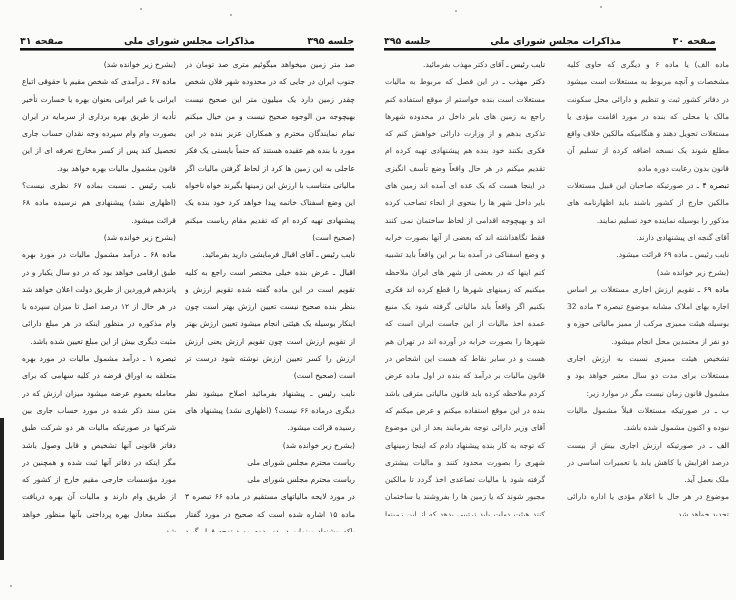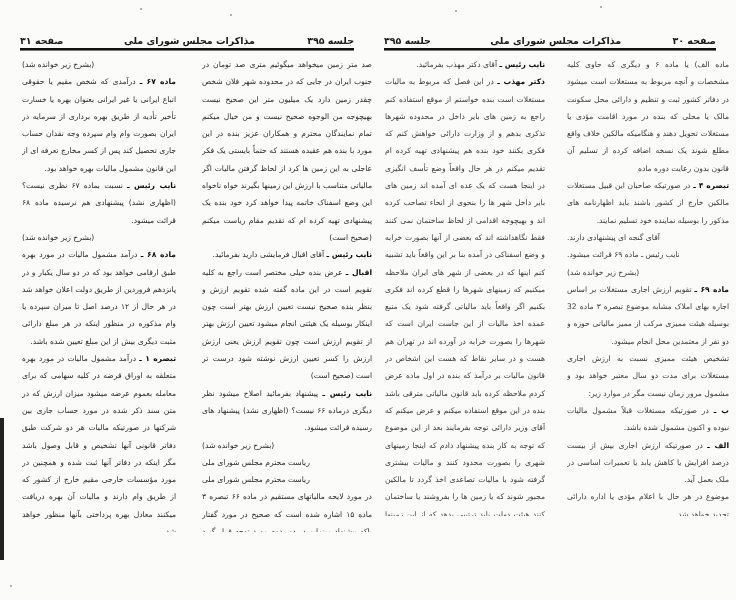--- a/index.html
+++ b/index.html
@@ -24,33 +24,33 @@
     position:absolute; top:48px; height:2px; background:#111;
     box-shadow:0 1px 0 #777;
   }
   #page-left .rule { left:20px; width:334px; }
   #page-right .rule { left:12px; width:332px; }
   .col {
     position:absolute; top:56px; direction:rtl; text-align:justify;
     font-size:7.6px; line-height:17.3px; color:#2a2a2a;
   }
   .col p { margin:0; }
-  .col .center { text-align:left; }
+  .col .center { text-align:right; }
   
-  #lp-col-right { left:202px; width:170px; }
+  #lp-col-right { left:185px; width:170px; }
   #lp-col-left  { left:22px;  width:154px; }
   
   #rp-col-right { left:195px; width:162px; }
   #rp-col-left  { left:13px;  width:160px; color:#444; }
   #page-right .col { color:#3a3a3a; }
   .spine {
     position:absolute; left:0; top:418px; width:4px; height:142px; background:#222;
   }
   .speck { position:absolute; width:2px; height:2px; background:#999; border-radius:1px; }
-  .label { font-weight:bold; color:#0f0f0f; }
+  .label { font-weight:normal; color:#0f0f0f; }
 </style>
 </head>
 <body>
 
 <div class="spine"></div>
 
 <div class="page" id="page-left">
   <div class="header">
     <span>جلسه ۳۹۵</span>
     <span class="h-title">مذاکرات مجلس شورای ملی</span>
@@ -86,21 +86,21 @@
   </div>
   <div class="rule"></div>
 
   <div class="col" id="rp-col-right" style="max-height: 460px; overflow: hidden;">
       <p>ماده الف) یا ماده ۶ و دیگری که حاوی کلیه مشخصات و آنچه مربوط به مستغلات است میشود در دفاتر کشور ثبت و تنظیم و دارائی محل سکونت مالک یا محلی که بنده در مورد اقامت مؤدی یا مستغلات تحویل دهند و هنگامیکه مالکین خلاف واقع مطلع شوند یک نسخه اضافه کرده از تسلیم آن قانون بدون رعایت دوره ماده</p>
       <p><span class="label">تبصره ۴ ـ</span> <span>در صورتیکه صاحبان این قبیل مستغلات مالکین خارج از کشور باشند باید اظهارنامه های مذکور را بوسیله نماینده خود تسلیم نمایند.</span></p>
       <p class="center">آقای گنجه ای پیشنهادی دارند.</p>
       <p class="center">نایب رئیس ـ ماده ۶۹ قرائت میشود.</p>
       <p class="center">(بشرح زیر خوانده شد)</p>
       <p><span class="label">ماده ۶۹ ـ</span> <span>تقویم ارزش اجاری مستغلات بر اساس اجاره بهای املاک مشابه موضوع تبصره ۳ ماده 32 بوسیله هیئت ممیزی مرکب از ممیز مالیاتی حوزه و دو نفر از معتمدین محل انجام میشود.</span></p>
-      <p>تشخیص هیئت ممیزی نسبت به ارزش اجاری مستغلات برای مدت دو سال معتبر خواهد بود و مشمول مرور زمان نیست مگر در موارد زیر:</p>
+      <p>تشخیص هیئت ممیزی نسبت به ارزش اجاری مستغلات برای مدت دو سال معتبر خواهد بود و مشمول قانون زمان نیست مگر در موارد زیر:</p>
       <p><span class="label">ب ـ</span> <span>در صورتیکه مستغلات قبلاً مشمول مالیات نبوده و اکنون مشمول شده باشد.</span></p>
       <p><span class="label">الف ـ</span> <span>در صورتیکه ارزش اجاری بیش از بیست درصد افزایش یا کاهش یابد یا تعمیرات اساسی در ملک بعمل آید.</span></p>
       <p>موضوع در هر حال با اعلام مؤدی یا اداره دارائی تجدید خواهد شد.</p>
     </div>
   <div class="col" id="rp-col-left" style="max-height: 460px; overflow: hidden;">
       <p><span class="label">نایب رئیس ـ</span> <span>آقای دکتر مهذب بفرمائید.</span></p>
       <p><span class="label">دکتر مهذب ـ</span> <span>در این فصل که مربوط به مالیات مستغلات است بنده خواستم از موقع استفاده کنم راجع به زمین های بایر داخل در محدوده شهرها تذکری بدهم و از وزارت دارائی خواهش کنم که فکری بکنند خود بنده هم پیشنهادی تهیه کرده ام تقدیم میکنم در هر حال واقعاً وضع تأسف انگیزی در اینجا هست که یک عده ای آمده اند زمین های بایر داخل شهر ها را بنحوی از انحاء تصاحب کرده اند و بهیچوجه اقدامی از لحاظ ساختمان نمی کنند فقط نگاهداشته اند که بعضی از آنها بصورت خرابه و وضع اسفناکی در آمده بنا بر این واقعاً باید تشبیه کنم اینها که در بعضی از شهر های ایران ملاحظه میکنیم که زمینهای شهرها را قطع کرده اند فکری بکنیم اگر واقعاً باید مالیاتی گرفته شود یک منبع عمده اخذ مالیات از این جاست ایران است که شهرها را بصورت خرابه در آورده اند در تهران هم هست و در سایر نقاط که هست این اشخاص در قانون مالیات بر درآمد که بنده در اول ماده عرض کردم ملاحظه کرده باید قانون مالیاتی مترقی باشد بنده در این موقع استفاده میکنم و عرض میکنم که آقای وزیر دارائی توجه بفرمایند بعد از این موضوع که توجه به کار بنده پیشنهاد دادم که اینجا زمینهای شهری را بصورت محدود کنند و مالیات بیشتری گرفته شود یا مالیات تصاعدی اخذ گردد تا مالکین مجبور شوند که یا زمین ها را بفروشند یا ساختمان کنند هیئت دولت باید ترتیبی بدهد که از این زمینها مالیات سنگین گرفته شود و در این مورد هیچ تبعیضی قائل نشوند این را بنده عرض میکنم و امیدوارم که تصمیمی در این باب اتخاذ شود</span></p>
     </div>
 </div>
 

